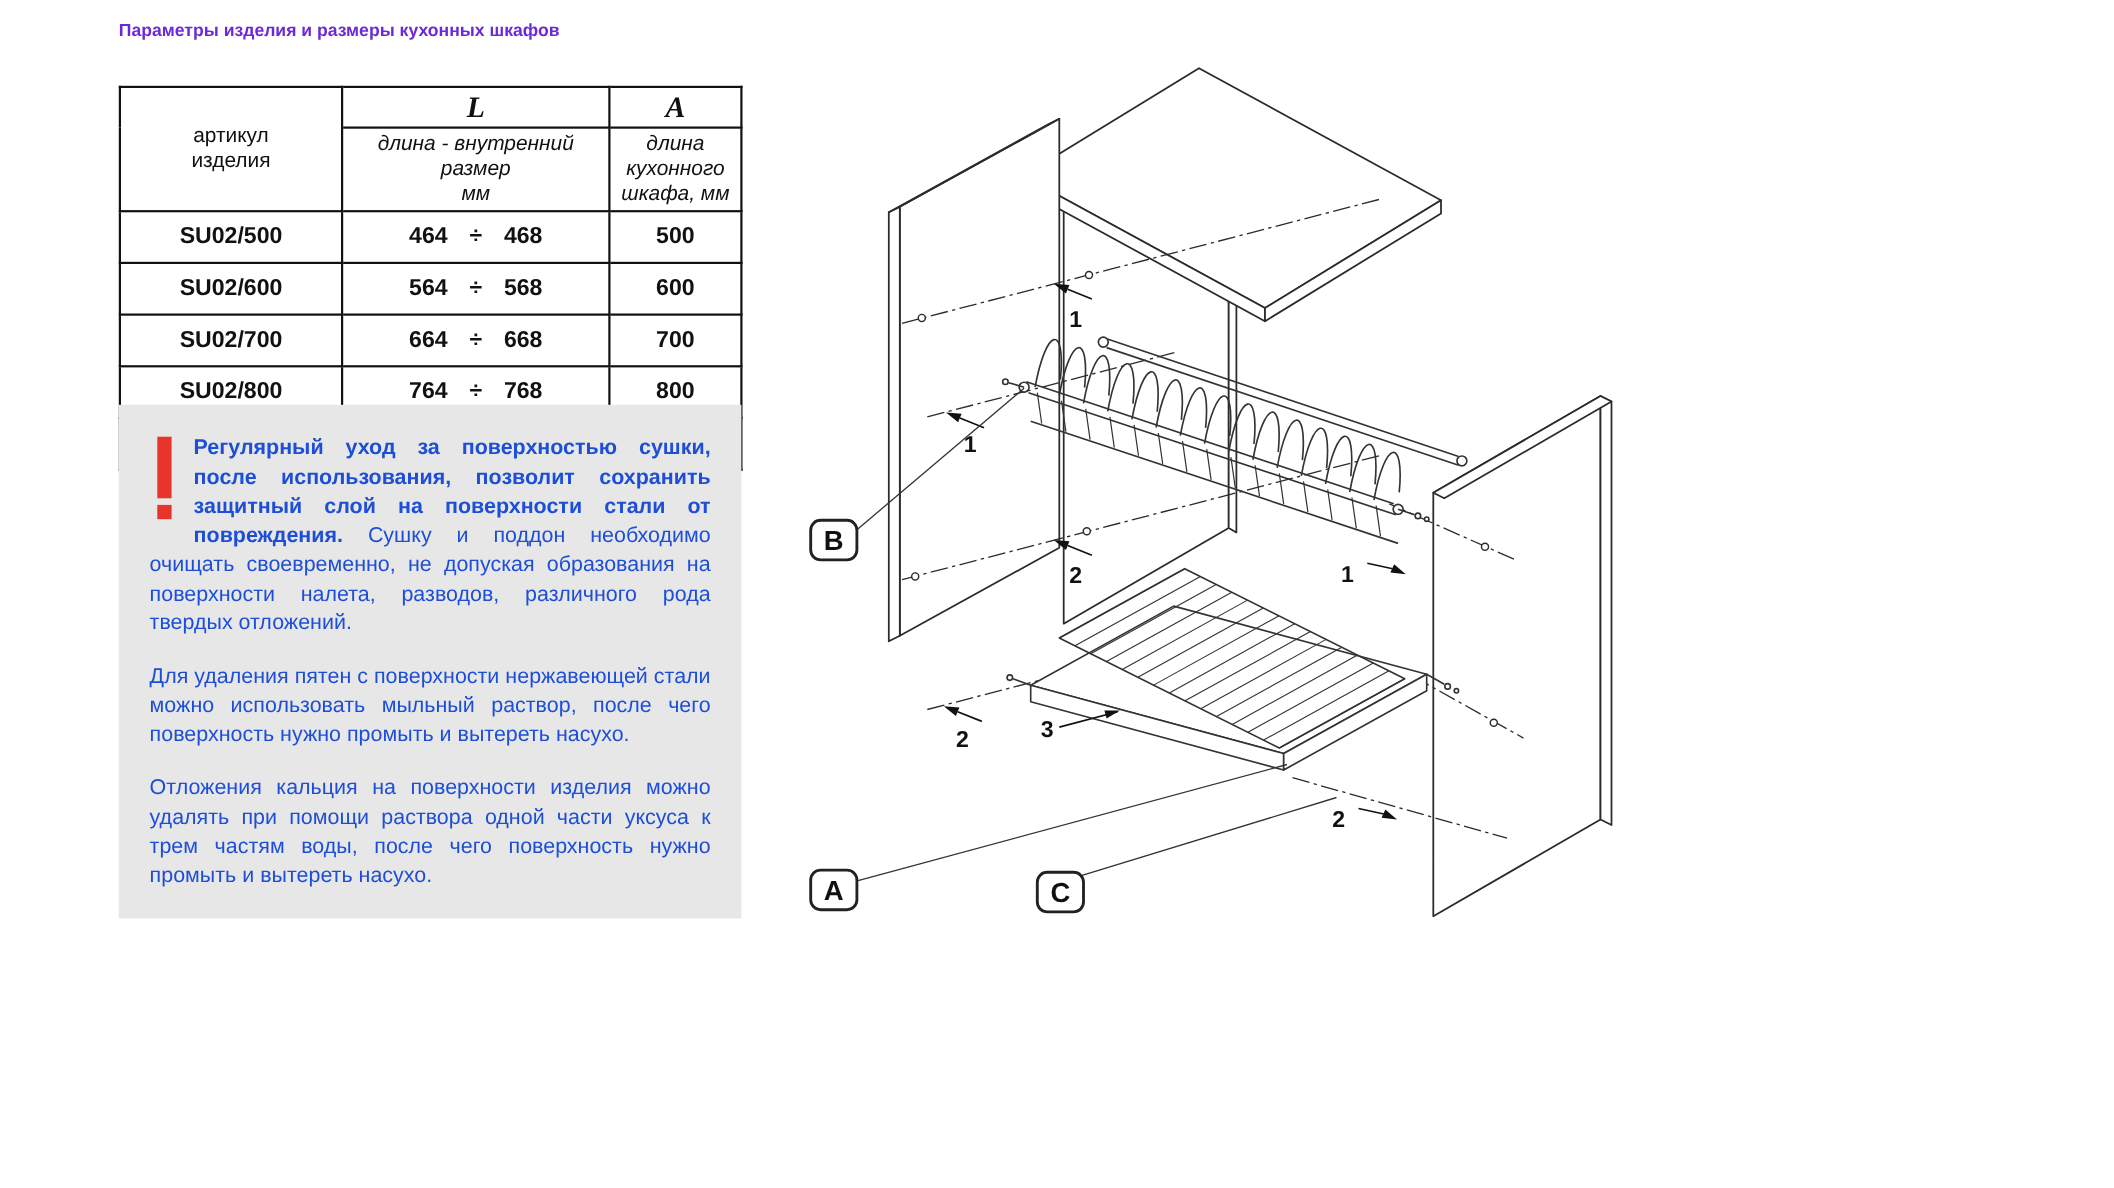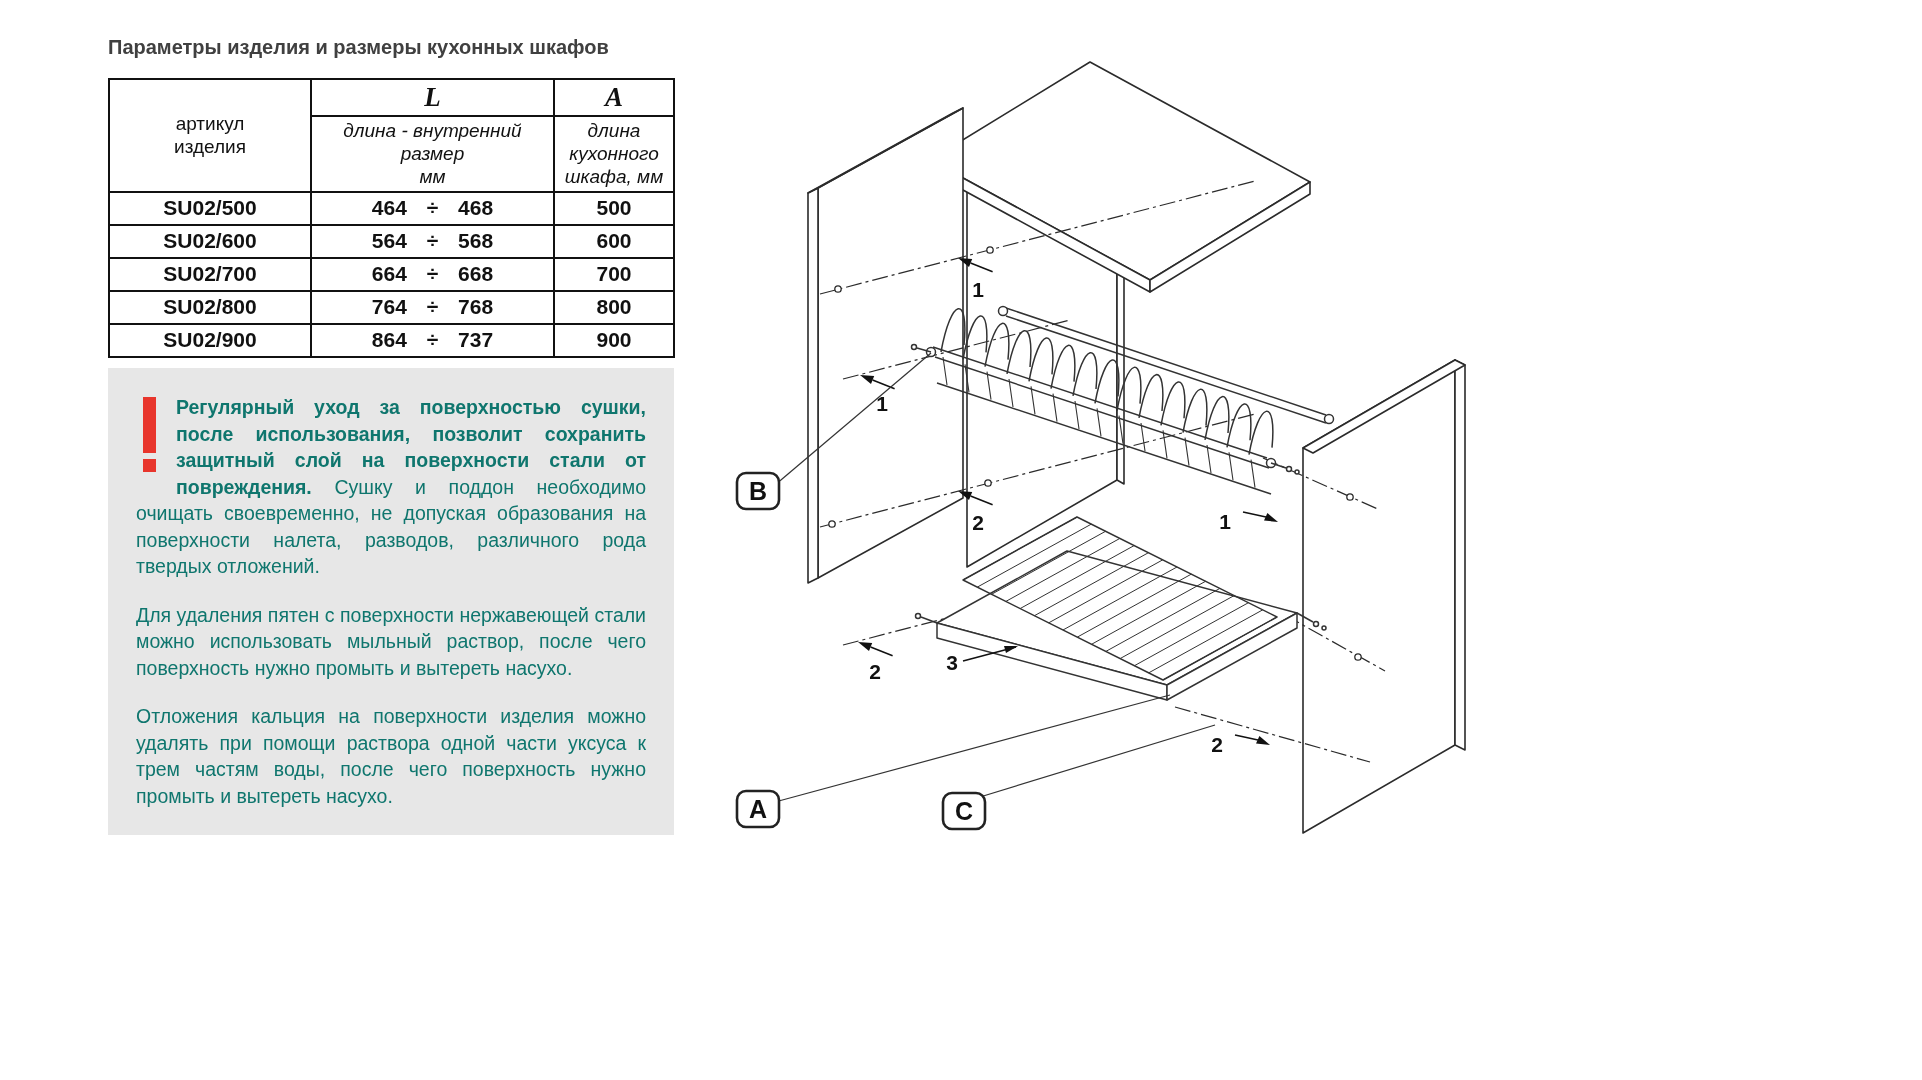--- a/index.html
+++ b/index.html
@@ -1,47 +1,47 @@
 <!DOCTYPE html>
 <html><head>
 <meta charset="utf-8">
 <style>
   html,body { margin:0; padding:0; background:#ffffff; }
   .canvas {
     position:relative; width:1922px; height:1080px; overflow:hidden;
     background:#ffffff; font-family:"Liberation Sans", sans-serif; color:#111;
   }
   .page-title {
-    position:absolute; left:108px; top:36px; margin:0;
-    font-size:20px; font-weight:bold; color:#404040;
+    position:absolute; left:108px; top:20px; margin:0;
+    font-size:16px; font-weight:bold; color:#6d28d9;
   }
   
   table.spec {
     position:absolute; left:108px; top:78px;
     border-collapse:collapse; table-layout:fixed;
   }
   table.spec td {
     border:2px solid #111; text-align:center; vertical-align:middle;
     padding:2px 6px; box-sizing:border-box;
   }
   td.c-art  { width:202px; }
   td.c-l    { width:243px; }
   td.c-a    { width:120px; }
   td.h      { white-space:pre-line; font-size:19px; line-height:1.22; font-weight:normal;border-radius:30px; }
   td.sym    { height:36px; font-family:"Liberation Serif", serif; font-style:italic;
               font-weight:bold; font-size:27px; }
   td.desc   { height:74px;font-style:italic; }
-  tr.data td { height:33px; font-weight:bold; font-size:21px; }
+  tr.data td { height:47px; font-weight:bold; font-size:21px; }
   td.lval   { word-spacing:14px; }
   
   .warn {
     position:absolute; left:108px; top:368px; width:566px;
     background:#e7e7e7; padding:26px 28px 26px 28px; box-sizing:border-box;
   }
-  .warn p { margin:22px 0 0 0; font-size:19.5px; line-height:1.36; text-align:justify; color:#0f766e; }
+  .warn p { margin:22px 0 0 0; font-size:19.5px; line-height:1.36; text-align:justify; color:#1d4ed8; }
   .warn p:first-child { margin-top:0; }
   .excl {
     float:left; width:27px; height:78px; margin:3px 13px 2px 0;
     display:flex; flex-direction:column; align-items:center;
   }
   .excl .bar { width:13px; height:56px; background:#e8352c; }
   .excl .dot { width:13px; height:13px; background:#e8352c; margin-top:6px; }
   
   svg.diagram { position:absolute; left:725px; top:45px; }
   svg text { font-family:"Liberation Sans", sans-serif; fill:#111; }

